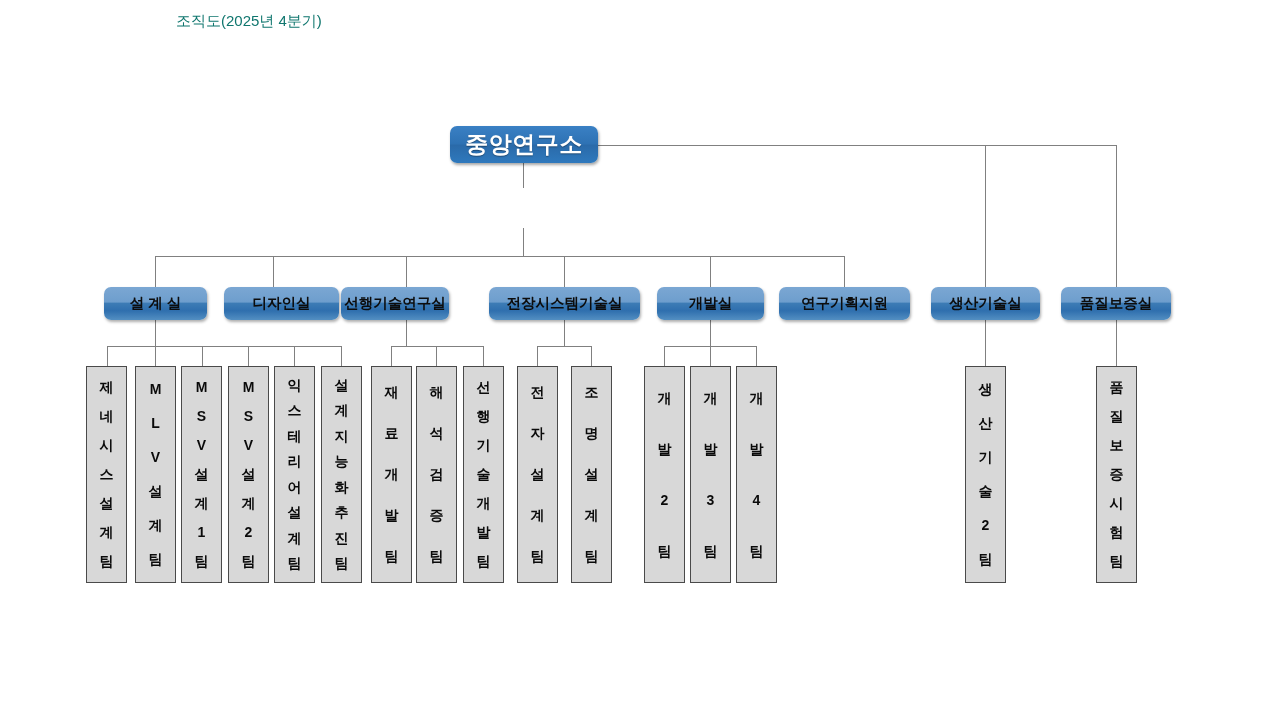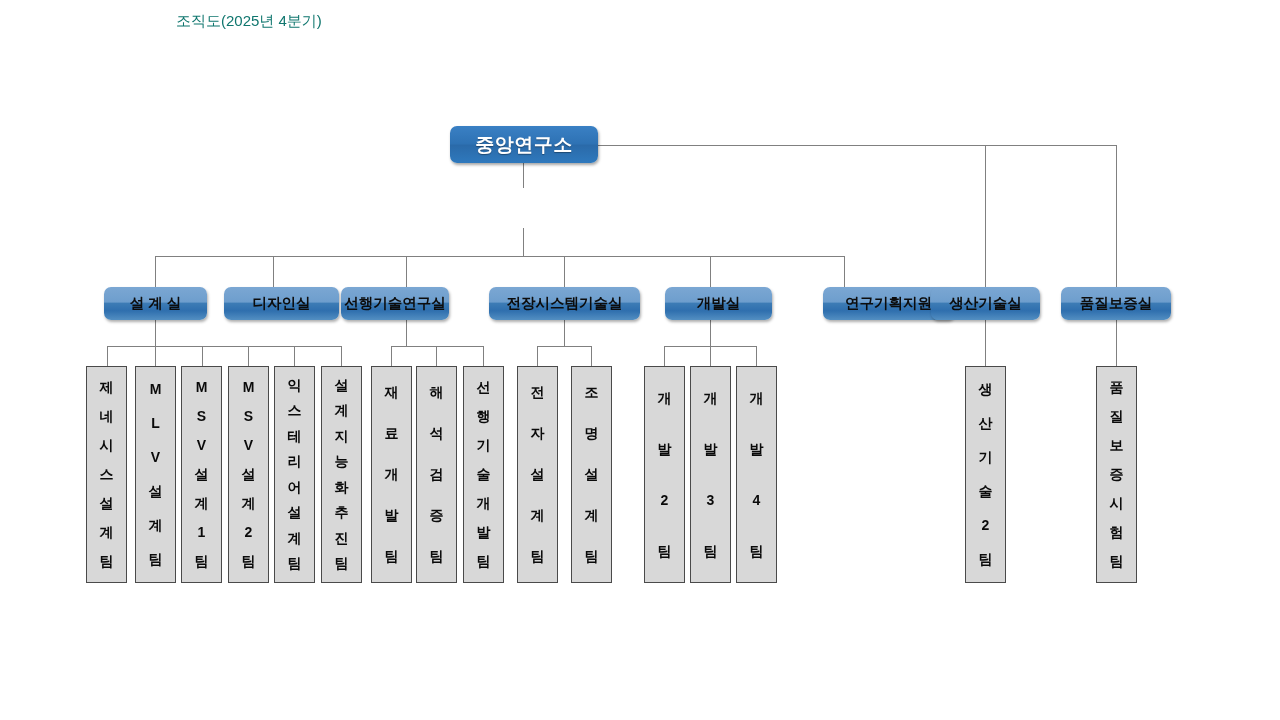--- a/index.html
+++ b/index.html
@@ -38,21 +38,21 @@
   .line.v { width: 1px; }
 
   
   .node-root {
     position: absolute;
     box-sizing: border-box;
     background: linear-gradient(to bottom, #3a80c4 0%, #2e72b4 48%, #2a6aa9 52%, #2f79bd 100%);
     border-radius: 7px;
     color: #ffffff;
     font-weight: bold;
-    font-size: 19px;
+    font-size: 23px;
     display: flex;
     align-items: center;
     justify-content: center;
     letter-spacing: 0.5px;
     box-shadow: 1px 2px 3px rgba(0,0,0,0.35);
     text-shadow: 0 1px 1px rgba(0,0,0,0.35);
   }
 
   
   .node-head {
@@ -166,22 +166,22 @@
   <div class="line v" style="left:985px; top:320px; height:46px;"></div>
   <div class="line v" style="left:1116px; top:320px; height:46px;"></div>
 
   <div class="node-root" style="left:450px; top:126px; width:148px; height:37px;">중앙연구소</div>
 
 
   <div class="node-dept" style="left:104px; top:287px; width:103px; height:33px;">설 계 실</div>
   <div class="node-dept" style="left:224px; top:287px; width:115px; height:33px;">디자인실</div>
   <div class="node-dept" style="left:341px; top:287px; width:108px; height:33px;">선행기술연구실</div>
   <div class="node-dept" style="left:489px; top:287px; width:151px; height:33px;">전장시스템기술실</div>
-  <div class="node-dept" style="left:657px; top:287px; width:107px; height:33px;margin-left:8px;">개발실</div>
-  <div class="node-dept" style="left:779px; top:287px; width:131px; height:33px;margin-left:44px;">연구기획지원</div>
+  <div class="node-dept" style="left:657px; top:287px; width:107px; height:33px;">개발실</div>
+  <div class="node-dept" style="left:779px; top:287px; width:131px; height:33px;">연구기획지원</div>
   <div class="node-dept" style="left:931px; top:287px; width:109px; height:33px;">생산기술실</div>
   <div class="node-dept" style="left:1061px; top:287px; width:110px; height:33px;">품질보증실</div>
 
   <div class="node-team" style="left:86px; top:366px; width:41px; height:217px;">
       <span class="ch">제</span>
       <span class="ch">네</span>
       <span class="ch">시</span>
       <span class="ch">스</span>
       <span class="ch">설</span>
       <span class="ch">계</span>

